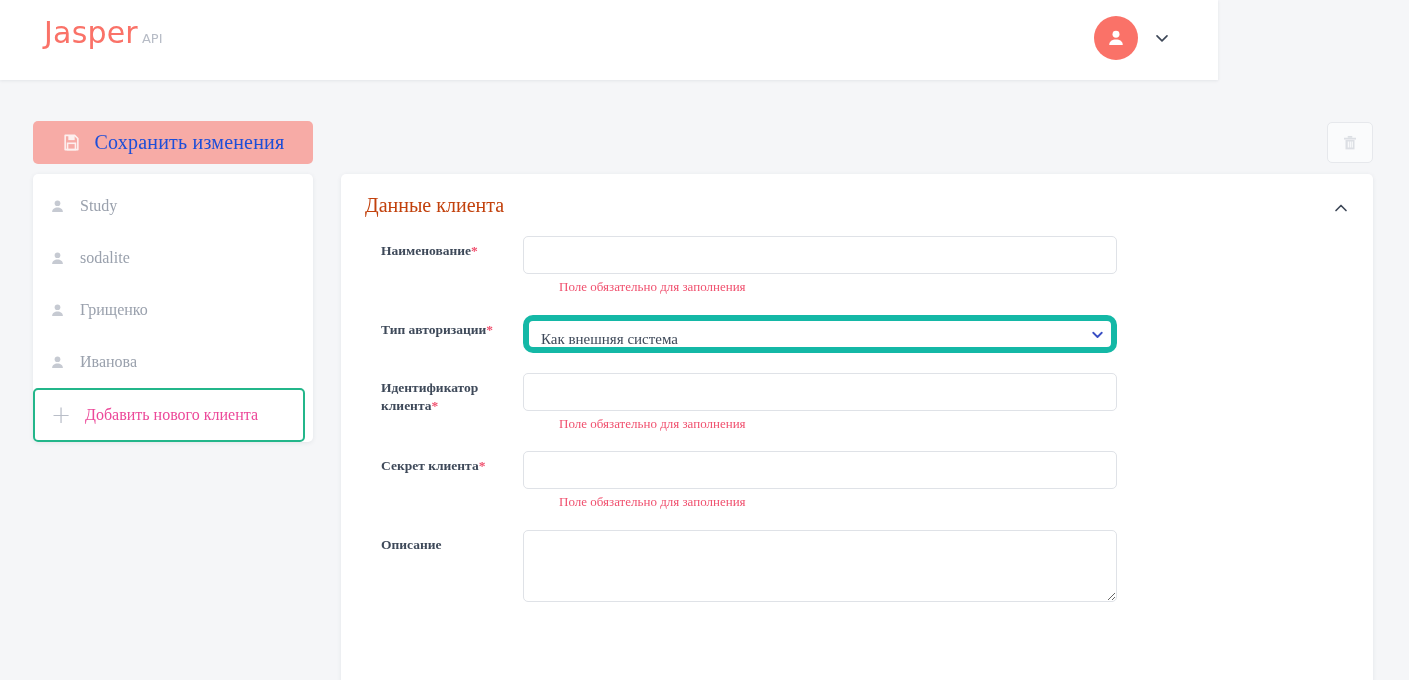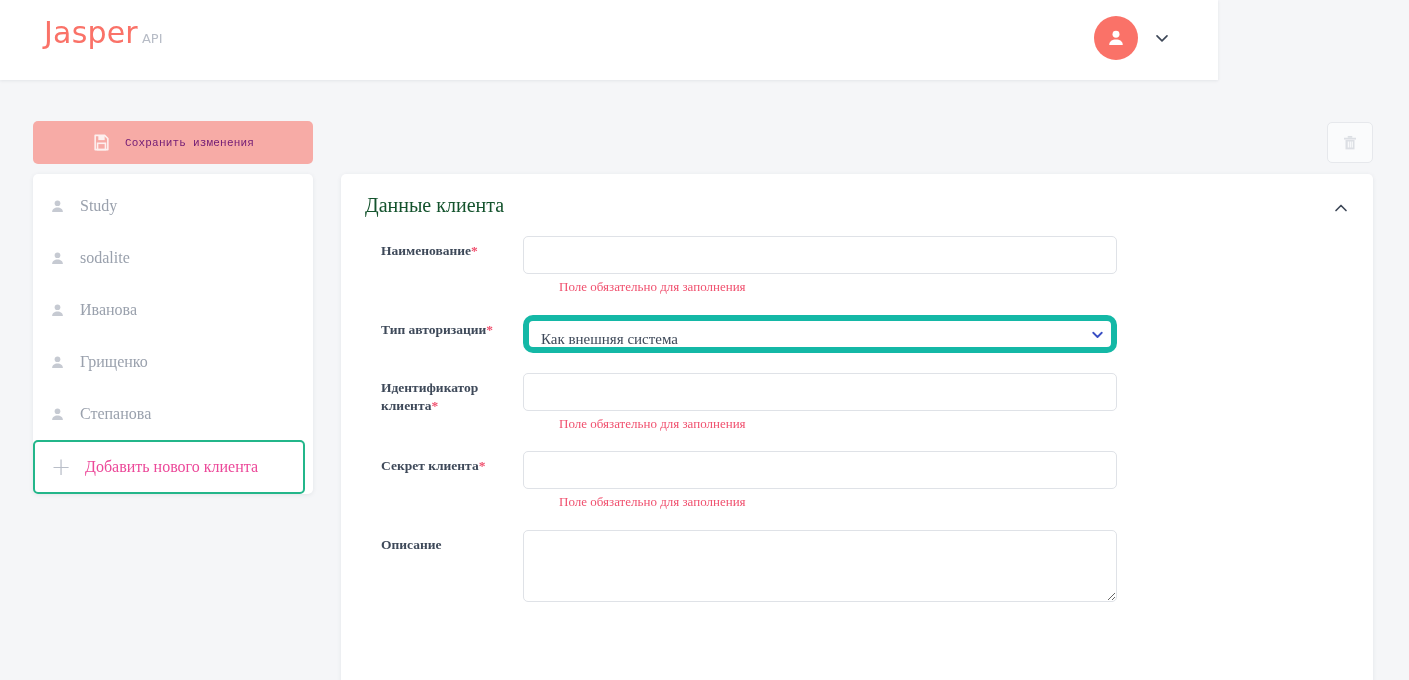--- a/index.html
+++ b/index.html
@@ -60,23 +60,23 @@
   .save-btn {
     position: absolute; left: 33px; top: 41px;
     width: 280px; height: 43px;
     background: #f7aba6;
     border: none; border-radius: 5px;
     display: flex; align-items: center; justify-content: center;
     gap: 14px;
     cursor: default;
   }
   .save-btn .label {
-    font-family: Liberation Mono, monospace;
-    font-size: 11px;
-    color: #701a75;
+    font-family: Liberation Serif, serif;
+    font-size: 20px;
+    color: #1d4ed8;
     letter-spacing: 0.2px;
   }
   .trash-btn {
     position: absolute; right: 36px; top: 42px;
     width: 46px; height: 41px;
     background: #fafbfc;
     border: 1px solid #e6e8ec;
     border-radius: 5px;
     display: flex; align-items: center; justify-content: center;
   }
@@ -136,21 +136,21 @@
     box-shadow: 0 1px 4px rgba(70,80,100,0.10);
   }
   .card-head {
     position: relative;
     height: 62px;
   }
   .card-title {
     position: absolute; left: 24px; top: 20px;
     font-family: "Liberation Serif", serif;
     font-size: 20px;
-    color: #14532d;
+    color: #c2410c;
   }
   .collapse-btn {
     position: absolute; right: 20px; top: 22px;
     width: 24px; height: 24px;
     display: flex; align-items: center; justify-content: center;
     cursor: pointer;
   }
 
   
   .form { position: relative; padding: 0 40px; }
@@ -284,38 +284,31 @@
         <path d="M4.4 19.6c0-4 3.4-6.2 7.6-6.2s7.6 2.2 7.6 6.2z" fill="#c6cad2"></path>
       </svg>
       <span class="name">sodalite</span>
     </div>
 
     <div class="client-item">
       <svg width="17" height="17" viewBox="0 0 24 24">
         <circle cx="12" cy="7.4" r="4" fill="#c6cad2"></circle>
         <path d="M4.4 19.6c0-4 3.4-6.2 7.6-6.2s7.6 2.2 7.6 6.2z" fill="#c6cad2"></path>
       </svg>
-      <span class="name">Иванова</span>
+      <span class="name">Грищенко</span>
     </div>
 
     <div class="client-item">
       <svg width="17" height="17" viewBox="0 0 24 24">
         <circle cx="12" cy="7.4" r="4" fill="#c6cad2"></circle>
         <path d="M4.4 19.6c0-4 3.4-6.2 7.6-6.2s7.6 2.2 7.6 6.2z" fill="#c6cad2"></path>
       </svg>
-      <span class="name">Грищенко</span>
-    </div>
-
-    <div class="client-item">
-      <svg width="17" height="17" viewBox="0 0 24 24">
-        <circle cx="12" cy="7.4" r="4" fill="#c6cad2"></circle>
-        <path d="M4.4 19.6c0-4 3.4-6.2 7.6-6.2s7.6 2.2 7.6 6.2z" fill="#c6cad2"></path>
-      </svg>
-      <span class="name">Степанова</span>
-    </div>
+      <span class="name">Иванова</span>
+    </div>
+
 
     <div class="add-client">
       <span class="plus-icon">+</span>
       <span class="name">Добавить нового клиента</span>
     </div>
   </div>
 
   <div class="main-card">
     <div class="card-head">
       <div class="card-title">Данные клиента</div>

